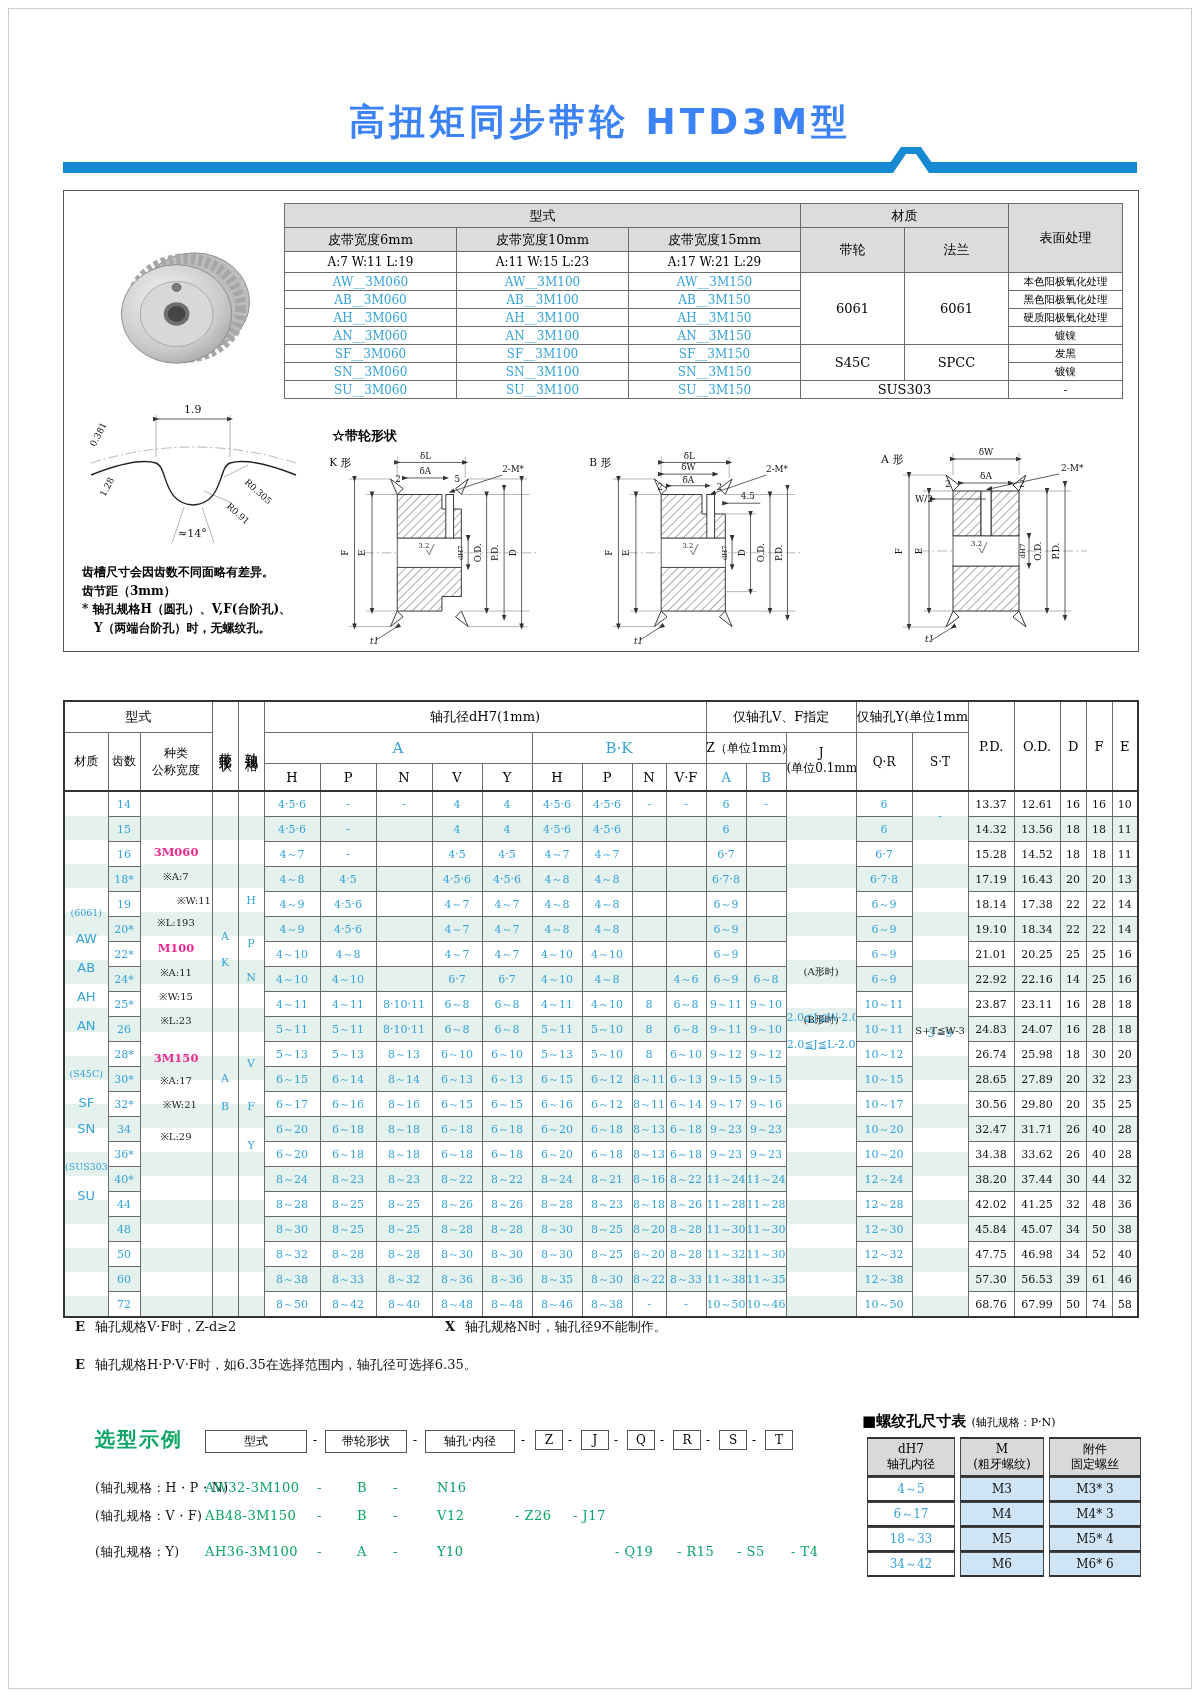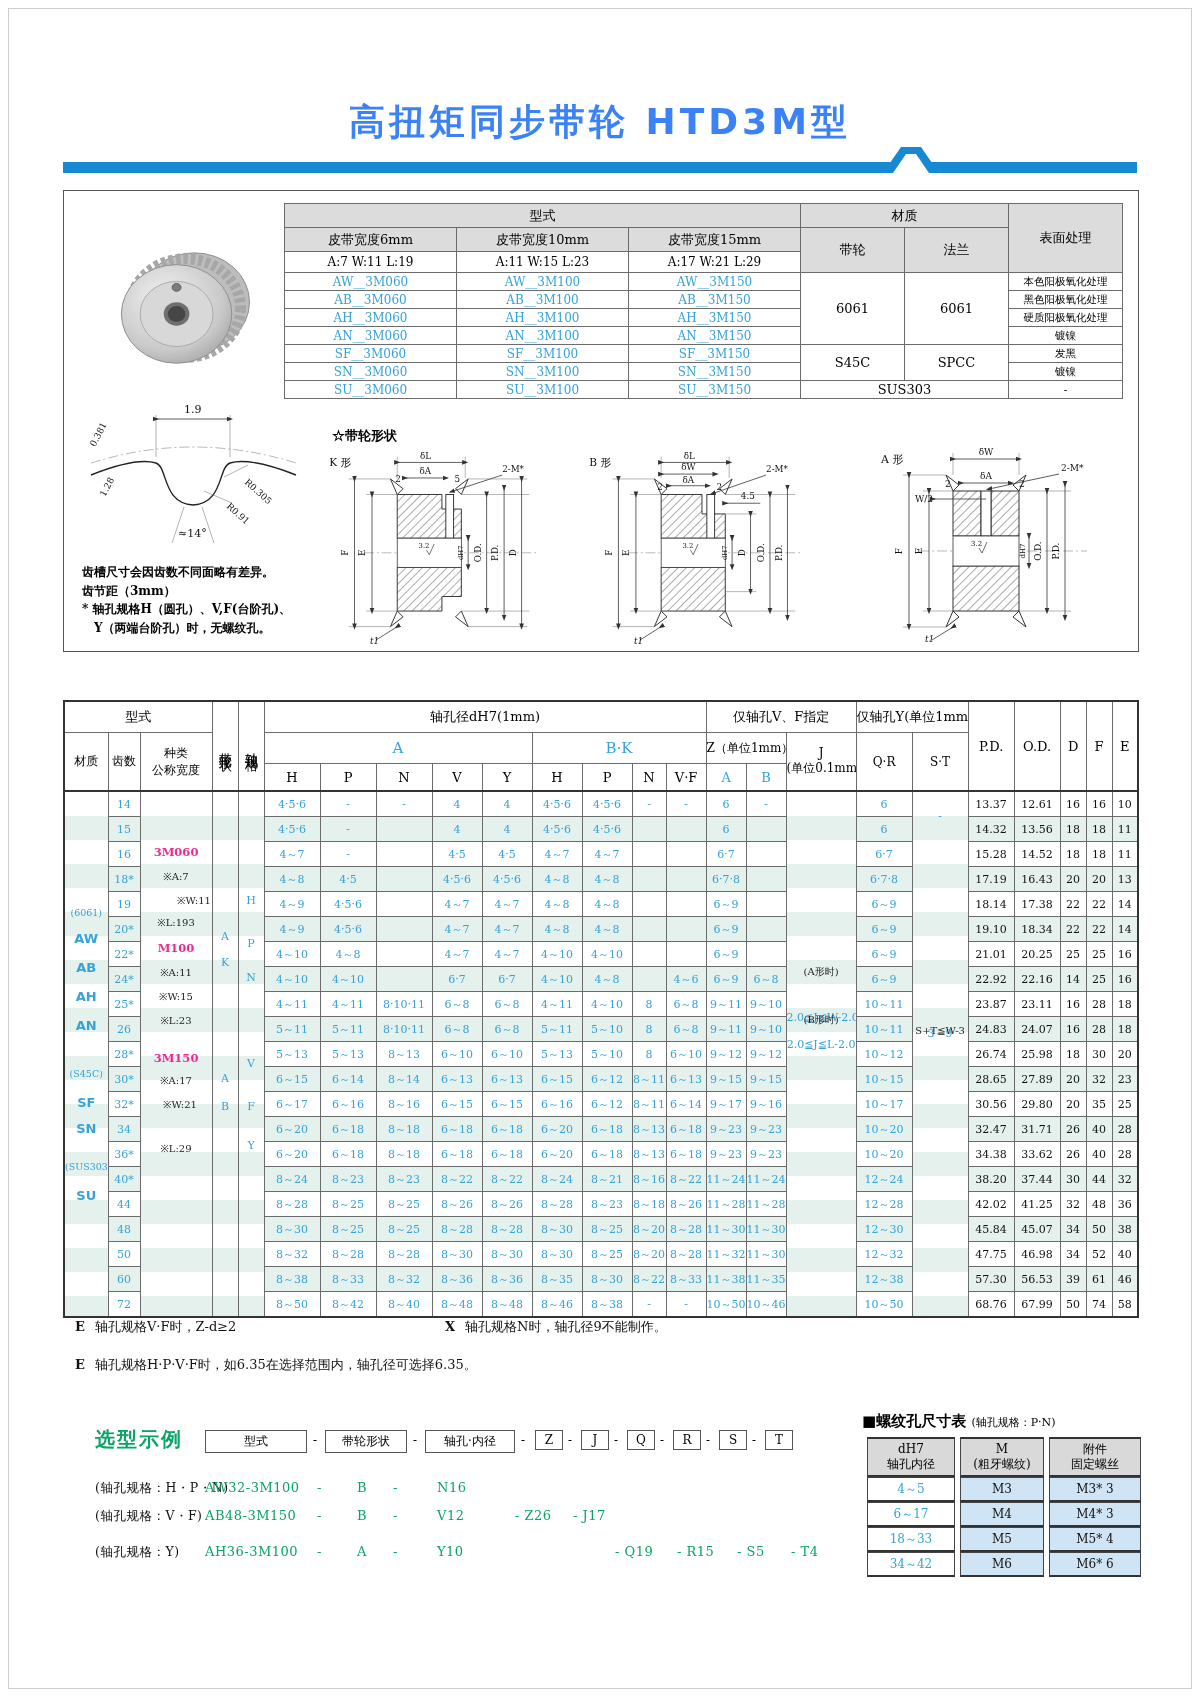--- a/index.html
+++ b/index.html
@@ -48,21 +48,21 @@
   .mt .hblue,.bl{color:#35a3d8;}
   .mt .bk{color:#111;}
   .mt td.mg{background:repeating-linear-gradient(to bottom,#fff 0,#fff 24px,#e4f1ec 24px,#e4f1ec 48px);
             vertical-align:top;}
   .mgw{position:relative;width:100%;height:504px;}
   .mgw span{position:absolute;left:0;right:0;transform:translateY(-50%);text-align:center;font-size:11px;}
   .mgw span.pk{color:#ee2a90;font-weight:bold;font-size:11.5px;}
   .mgw span.dk{color:#222;font-size:10px;}
   .mgw span.mat6{color:#35a3d8;font-size:9.5px;}
   .mgw span.matb{color:#35a3d8;font-family:"DejaVu Sans","Liberation Sans",sans-serif;
-                 font-weight:bold;font-size:13px;}
+                 font-weight:normal;font-size:13px;}
   .mgw span.bl{color:#35a3d8;}
   .hsmall{font-size:10px;}
   
   .fnotes{position:absolute;left:75px;top:1318px;width:1060px;font-size:13px;color:#111;}
   .fnotes .row{position:relative;height:38px;}
   .fnotes .fa{position:absolute;left:0;}
   .fnotes .fb1{position:absolute;left:370px;}
   .fnotes .fb2{position:absolute;left:500px;}
   .fm{display:inline-block;font-weight:bold;margin-right:10px;}
   
@@ -499,21 +499,21 @@
               <span class="dk" style="top: 84px;">※A:7</span>
               <span class="dk" style="top: 108px; padding-left: 36px;">※W:11</span>
               <span class="dk" style="top: 129.6px;">※L:193</span>
               <span class="pk" style="top: 156px;">M100</span>
               <span class="dk" style="top: 180px;">※A:11</span>
               <span class="dk" style="top: 204px;">※W:15</span>
               <span class="dk" style="top: 228px;">※L:23</span>
               <span class="pk" style="top: 266.4px;">3M150</span>
               <span class="dk" style="top: 288px;">※A:17</span>
               <span class="dk" style="top: 312px; padding-left: 8px;">※W:21</span>
-              <span class="dk" style="top: 356px; text-align: center;">※L:29</span>
+              <span class="dk" style="top: 344px; text-align: center;">※L:29</span>
             </div>
           </td>
           <td class="mg" rowspan="21">
             <div class="mgw">
               <span class="bl" style="top: 144px;">A</span>
               <span class="bl" style="top: 170.4px;">K</span>
               <span class="bl" style="top: 285.6px;">A</span>
               <span class="bl" style="top: 314.4px;">B</span>
             </div>
           </td>

